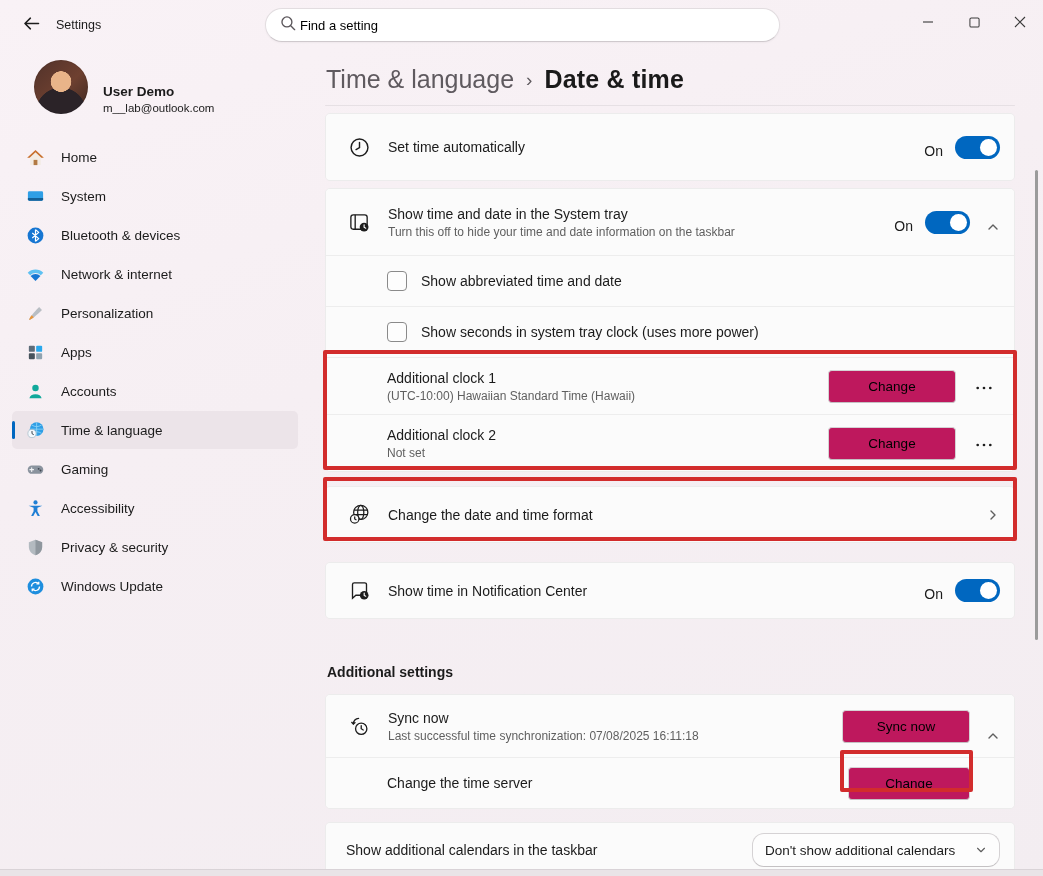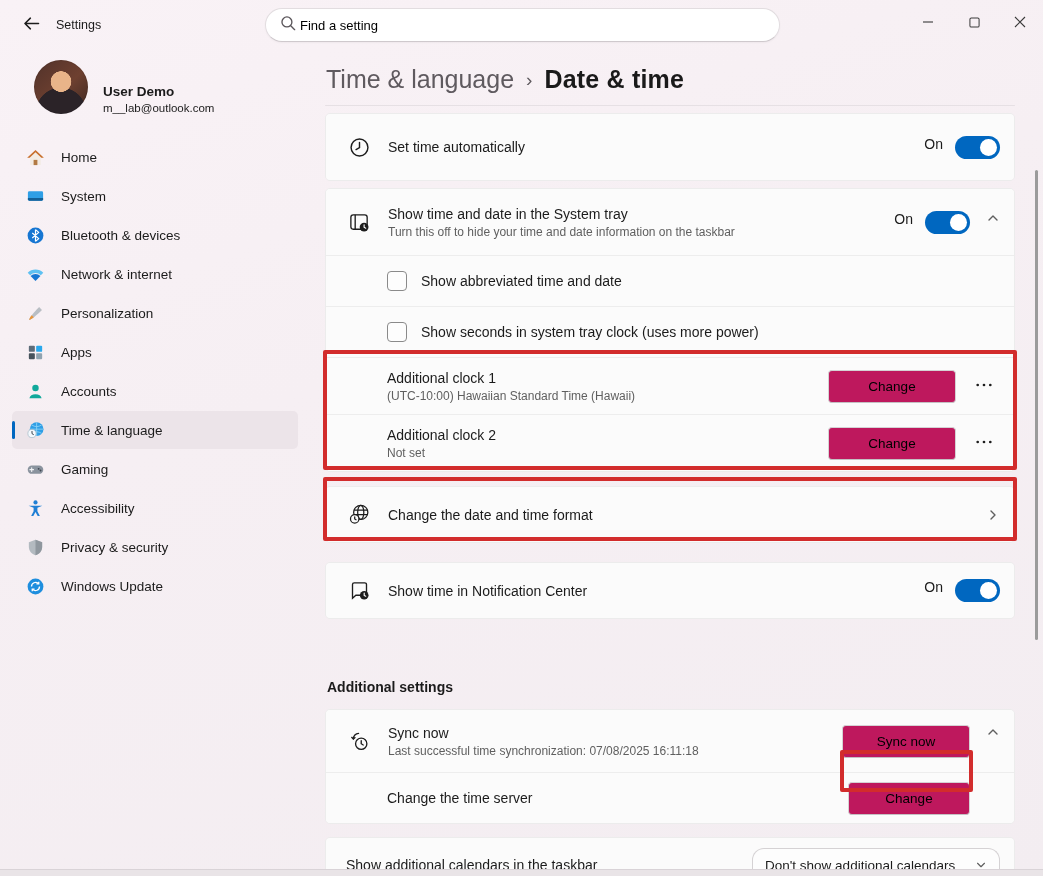--- a/index.html
+++ b/index.html
@@ -48,35 +48,35 @@
   .crumb-sep { color:#5f5a5f; font-size:19px; padding-top:2px; }
   .crumb-current { color:#1a1a1a; font-weight:600; letter-spacing:.2px; }
   .top-hairline { margin-top:9px; height:1px; background:#e6e0e4; border-radius:2px; }
   .card { background:#fbfbfb; border:1px solid #ececec; border-radius:5px; overflow:hidden; }
   .row { display:flex; align-items:center; min-height:50px; padding:0 14px 0 22px; background:#fbfbfb; }
   .row + .row { border-top:1px solid #ededed; }
   .row-icon { width:23px; height:23px; margin-right:17px; flex:0 0 auto; }
   .row-text { flex:1 1 auto; min-width:0; }
   .row-title { font-size:14px; }
   .row-sub { font-size:12px; color:#5f5f5f; margin-top:3px; }
-  .row-right { display:flex; align-items:flex-start; gap:12px; flex:0 0 auto; }
+  .row-right { display:flex; align-items:flex-end; gap:12px; flex:0 0 auto; }
   .toggle-label { font-size:14px; }
   .toggle { width:45px; height:23px; border-radius:12px; background:#0067c0; position:relative; cursor:pointer; }
   .toggle .knob { position:absolute; top:3px; right:3px; width:17px; height:17px; border-radius:50%; background:#ffffff; }
   .chev { width:14px; height:14px; margin-left:4px; }
   .indent { padding-left:61px; }
   .checkbox { width:20px; height:20px; border:1px solid #8a8a8a; border-radius:4px;
     background:#fdfdfd; margin-right:14px; flex:0 0 auto; cursor:pointer; }
   .chk-label { font-size:14px; }
   .btn { min-width:128px; height:33px; display:flex; align-items:center; justify-content:center;
     background:#be185d; border:1px solid #d5d2d4; border-bottom-color:#c4c1c3; border-radius:4px;
     font-size:13.5px; cursor:pointer; padding:0 14px; }
   .more-btn { width:32px; height:30px; display:flex; align-items:center; justify-content:center;
     border-radius:4px; cursor:pointer; }
-  .section-label { margin-top:60px; height:16px; font-size:14px; font-weight:600; padding-left:2px; }
+  .section-label { margin-top:45px; height:16px; font-size:14px; font-weight:600; padding-left:2px; }
   .dropdown { min-width:248px; height:34px; display:flex; align-items:center; justify-content:space-between;
     gap:10px; background:#fdfdfd; border:1px solid #d5d2d4; border-bottom-color:#c4c1c3;
     border-radius:12px; font-size:13.5px; padding:0 12px; cursor:pointer; }
   
   .h66 { min-height:66px; } .h55 { min-height:55px; } .h51 { min-height:51px; }
   .h57 { min-height:57px; } .h62 { min-height:62px; } .h54 { min-height:54px; }
   
   .mt7 { margin-top:7px; } .mt14 { margin-top:14px; } .mt19 { margin-top:19px; } .mt13 { margin-top:13px; }
   
   .annotation { position:absolute; border:4px solid #d22c2c; border-radius:2px; pointer-events:none; }

